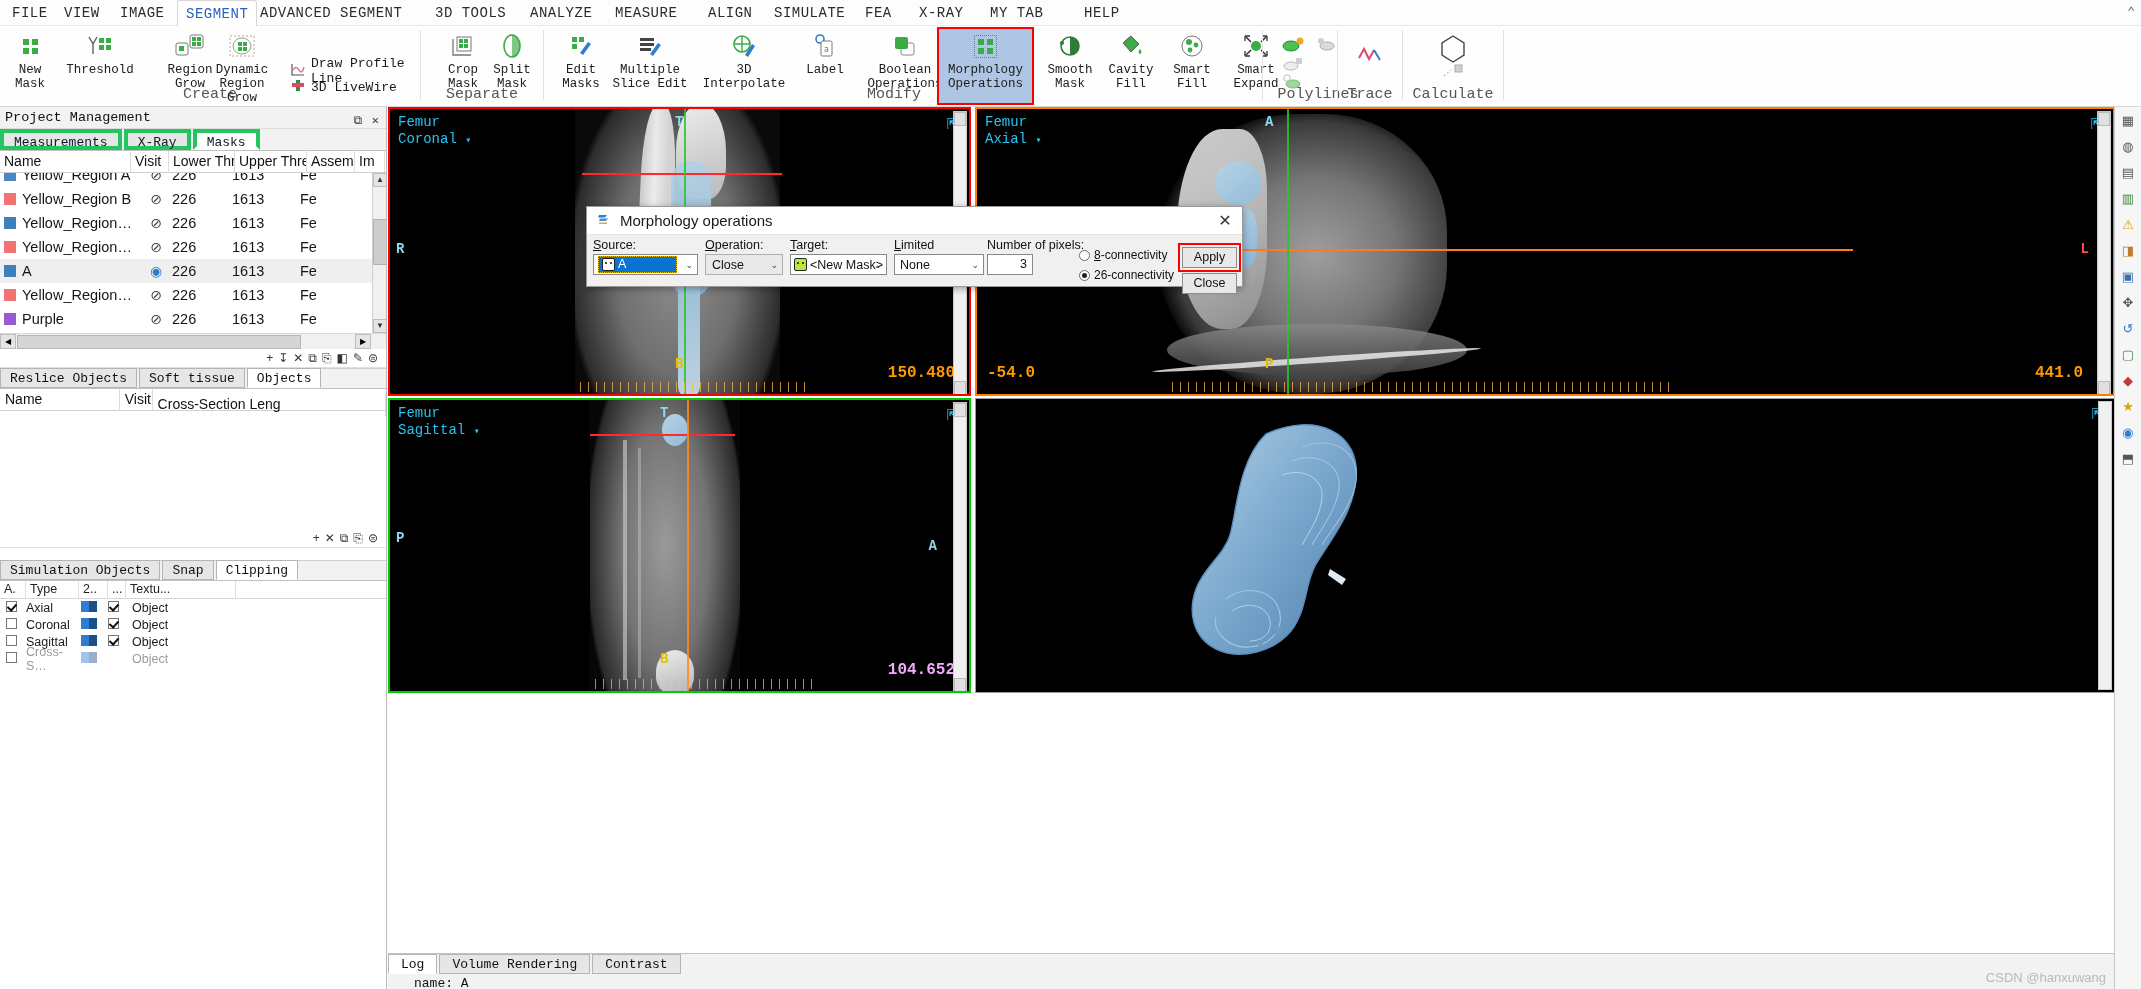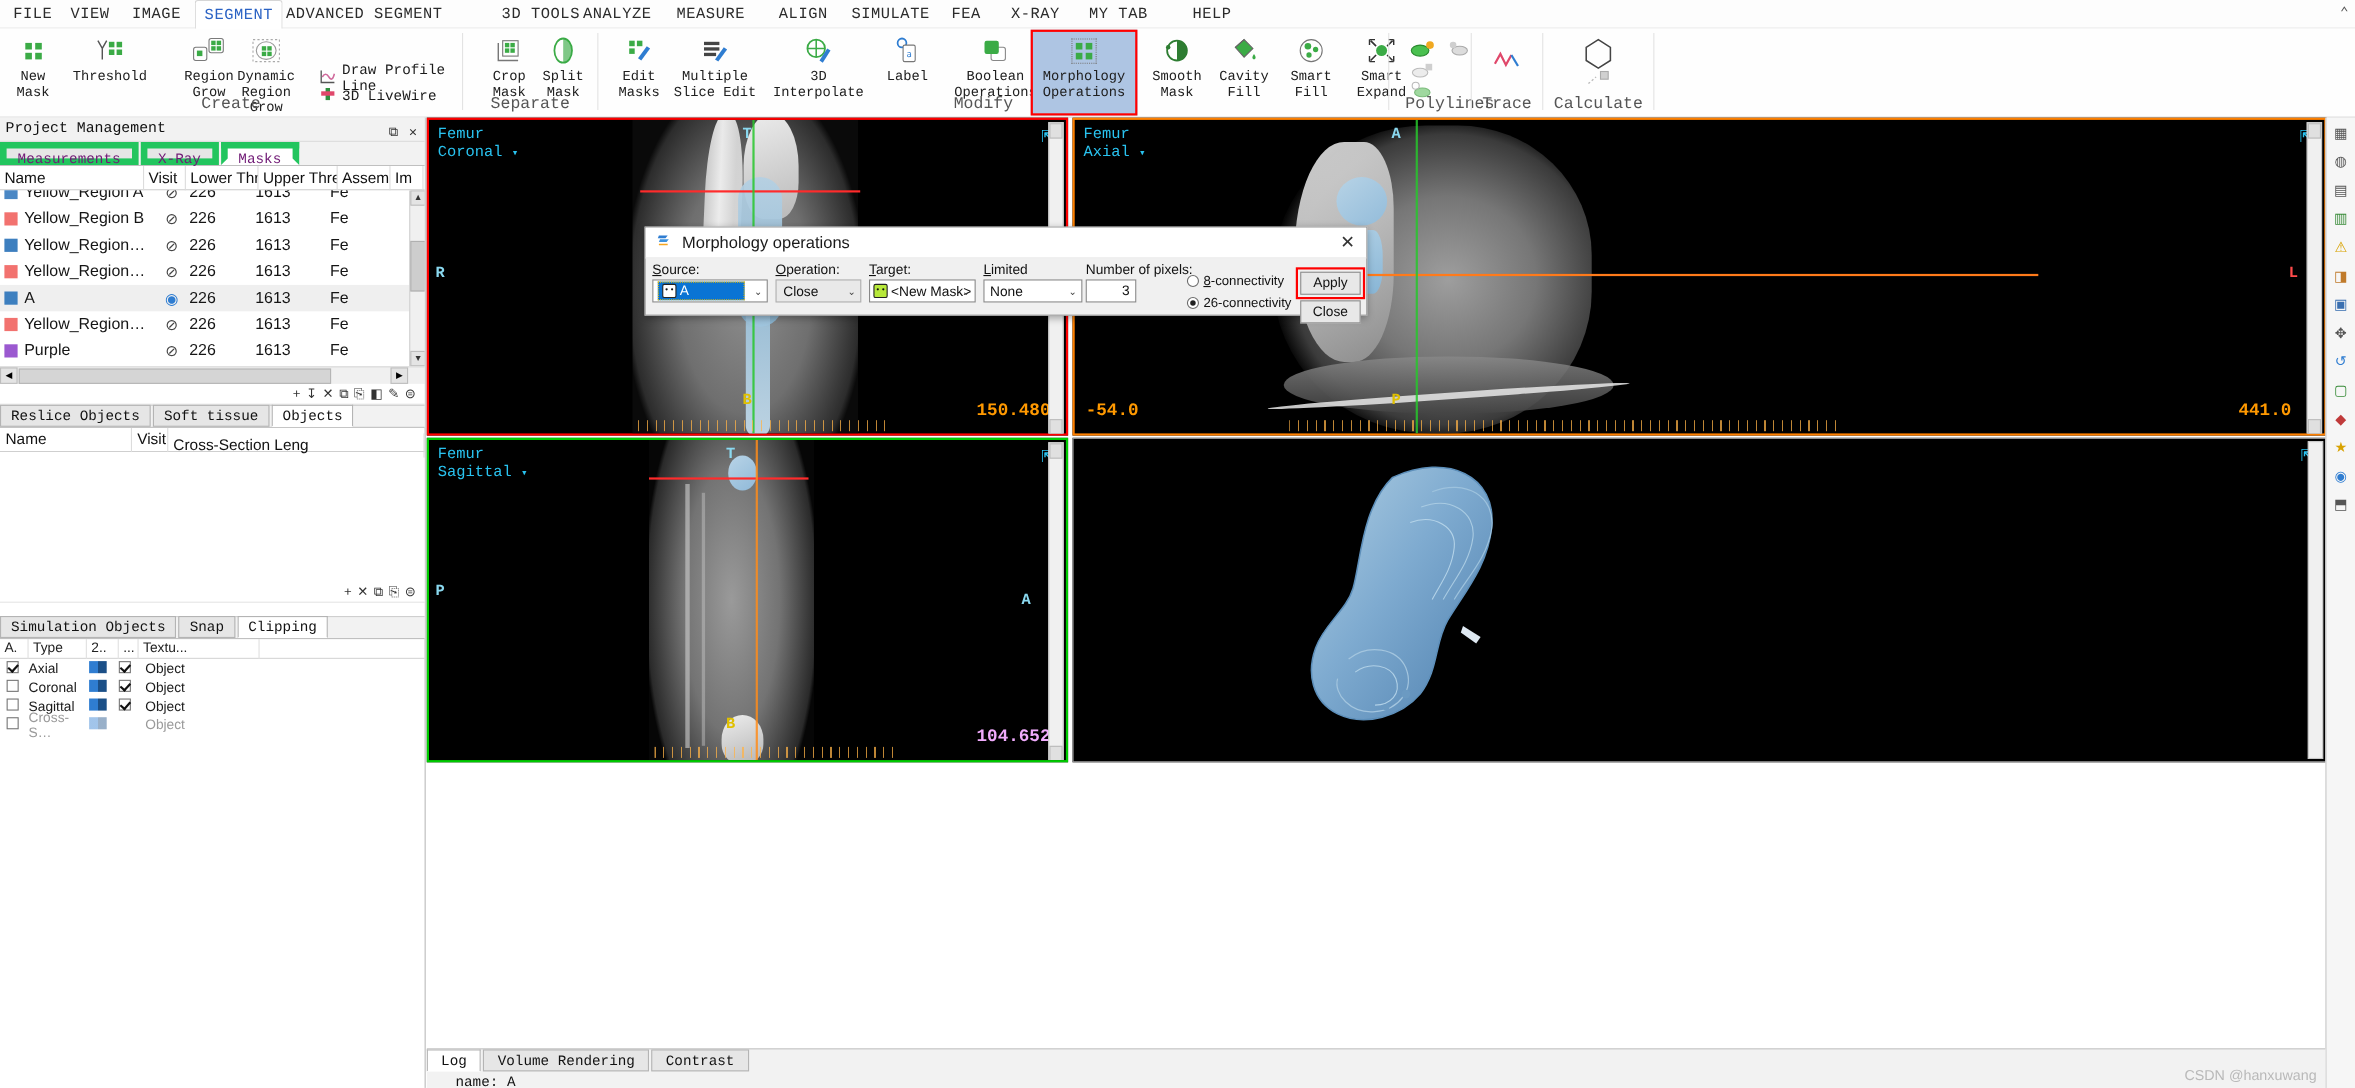--- a/index.html
+++ b/index.html
@@ -75,22 +75,22 @@
     font-family: "Liberation Mono", monospace; font-size: 13.5px; color: #111;
     background: #f2f2f2; border-bottom: 1px solid #dcdcdc;
   }
   .panel-title .pt-btn { position:absolute; top:3px; font-size:12px; color:#333; }
   .tabrow {
     height: 22px; background: #f2f2f2; display:flex; align-items:flex-end;
     border-bottom: 1px solid #c0c0c0;
   }
   .tabrow .tab {
     font-family: "Liberation Mono", monospace; font-size: 13px;
-    padding: 2px 10px 2px 10px; border: 6px solid #22c55e; background: #e6e6e6;
-    margin-right: 2px; color:#701a75; height:21px; line-height:16px;
+    padding: 2px 10px 2px 10px; border: 4px solid #22c55e; background: #e6e6e6;
+    margin-right: 2px; color:#0f172a; height:21px; line-height:16px;
   }
   .tabrow .tab.active { background:#ffffff; border-bottom-color:#ffffff; }
   .hdrrow {
     display: flex; height: 22px; align-items: center;
     border-bottom: 1px solid #cfcfcf; background: #ffffff;
     font-size: 14px; color: #111;
   }
   .hdrrow .hc { border-right: 1px solid #dcdcdc; height: 22px; line-height: 21px; padding-left: 4px; overflow:hidden; white-space:nowrap;}
   .masklist { position: relative; height: 160px; overflow: hidden; }
   .mrow { display:flex; align-items:center; height:24px; font-size:14.5px; color:#151515; }
@@ -260,21 +260,21 @@
 <body>
 
 <div id="app">
 
   <div class="menubar">
     <div class="menu-item" style="left:4px;">FILE</div>
     <div class="menu-item" style="left:56px;">VIEW</div>
     <div class="menu-item" style="left:112px;">IMAGE</div>
     <div class="menu-item active" style="left:177px;">SEGMENT</div>
     <div class="menu-item" style="left:252px;">ADVANCED SEGMENT</div>
-    <div class="menu-item" style="left:448px;text-align:center;">3D TOOLS</div>
+    <div class="menu-item" style="left:427px;text-align:center;">3D TOOLS</div>
     <div class="menu-item" style="left:522px;">ANALYZE</div>
     <div class="menu-item" style="left:607px;">MEASURE</div>
     <div class="menu-item" style="left:700px;">ALIGN</div>
     <div class="menu-item" style="left:766px;">SIMULATE</div>
     <div class="menu-item" style="left:857px;">FEA</div>
     <div class="menu-item" style="left:911px;">X-RAY</div>
     <div class="menu-item" style="left:982px;">MY TAB</div>
     <div class="menu-item" style="left:1076px;">HELP</div>
     <div style="position:absolute;right:6px;top:4px;font-size:13px;color:#555;">⌃</div>
   </div>

